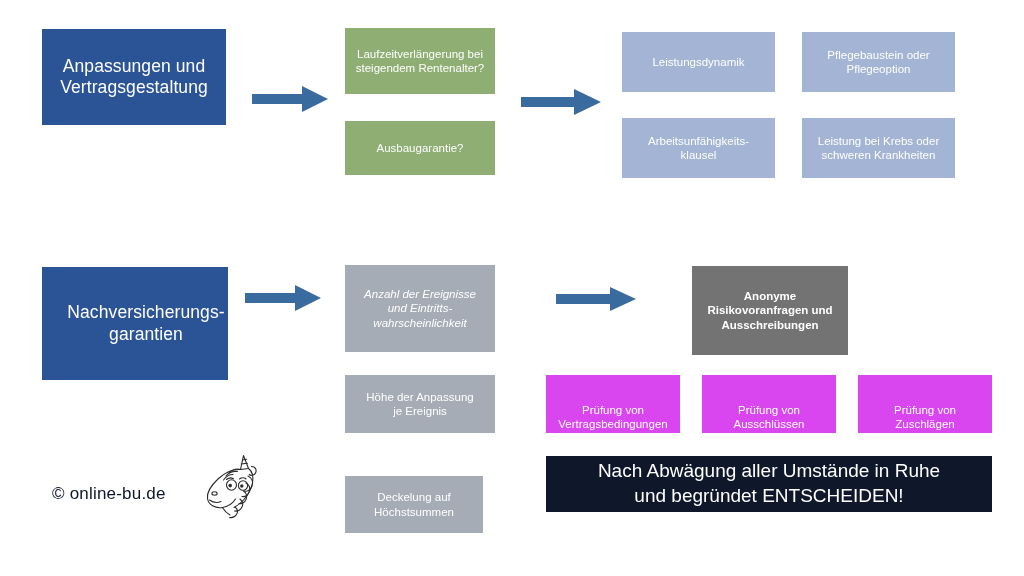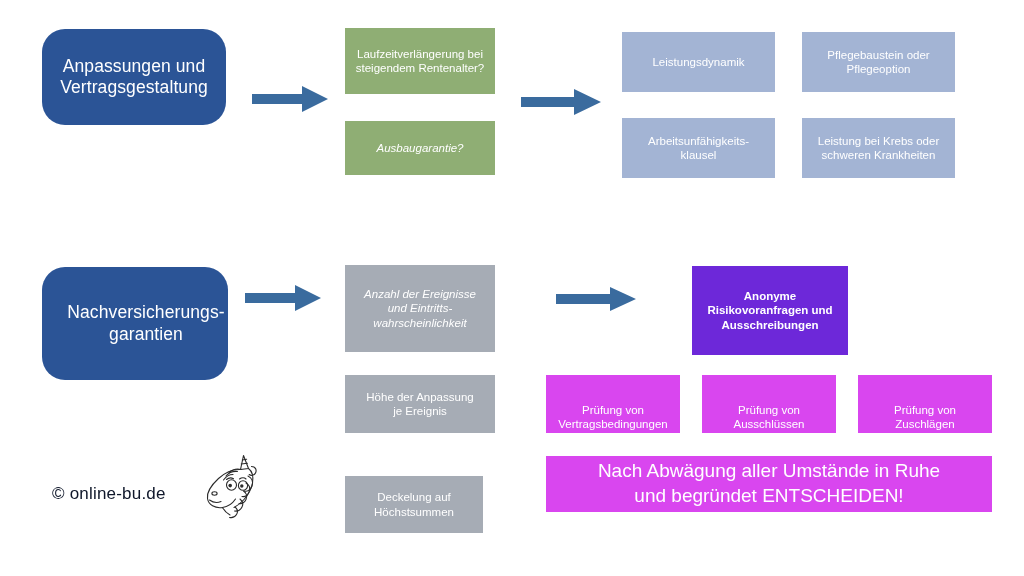--- a/index.html
+++ b/index.html
@@ -27,46 +27,45 @@
     color: #ffffff;
     line-height: 1.22;
     padding: 2px 6px;
     white-space: pre-line;
   }
   .heading-box {
     background: #2B5496;
     font-size: 17.5px;
     font-weight: 400;
     letter-spacing: .1px;
-    border-radius: 23px;
   }
   .green-box {
     background: #8FAE74;
     font-size: 11.5px;
   }
   .lblue-box {
     background: #A3B4D4;
     font-size: 11.5px;
   }
   .gray-box {
     background: #A6ACB5;
     font-size: 11.5px;
   }
   .darkred-box {
-    background: #6d28d9;
+    background: #737373;
     font-size: 11.5px;
     font-weight: 700;
   }
   .red-box {
     background: #d946ef;
     font-size: 11.5px;
     align-items: flex-end;
   }
   .banner-box {
-    background: #d946ef;
+    background: #0f172a;
     font-size: 19px;
     line-height: 1.3;
   }
   .arrow {
     position: absolute;
   }
   .arrow svg { display:block; }
   .logo-text {
     position: absolute;
     color: #0f172a;
@@ -93,21 +92,21 @@
   <div class="arrow" style="left:252px; top:85px; width:76px; height:28px;">
     <svg width="76" height="28" viewBox="0 0 76 28">
       <polygon points="0,9 50,9 50,1 76,14 50,27 50,19 0,19" fill="#3A6B9E"></polygon>
     </svg>
   </div>
 
   <div class="box green-box" style="left:345px; top:28px; width:150px; height:66px;">
     <span>Laufzeitverlängerung bei
 steigendem Rentenalter?</span>
   </div>
-  <div class="box green-box" style="left:345px; top:121px; width:150px; height:54px;font-style:italic;">
+  <div class="box green-box" style="left:345px; top:121px; width:150px; height:54px;">
     <span>Ausbaugarantie?</span>
   </div>
 
   <div class="arrow" style="left:521px; top:88px; width:80px; height:28px;">
     <svg width="80" height="28" viewBox="0 0 80 28">
       <polygon points="0,9 53,9 53,1 80,14 53,27 53,19 0,19" fill="#3A6B9E"></polygon>
     </svg>
   </div>
 
   <div class="box lblue-box" style="left:622px; top:32px; width:153px; height:60px;">

